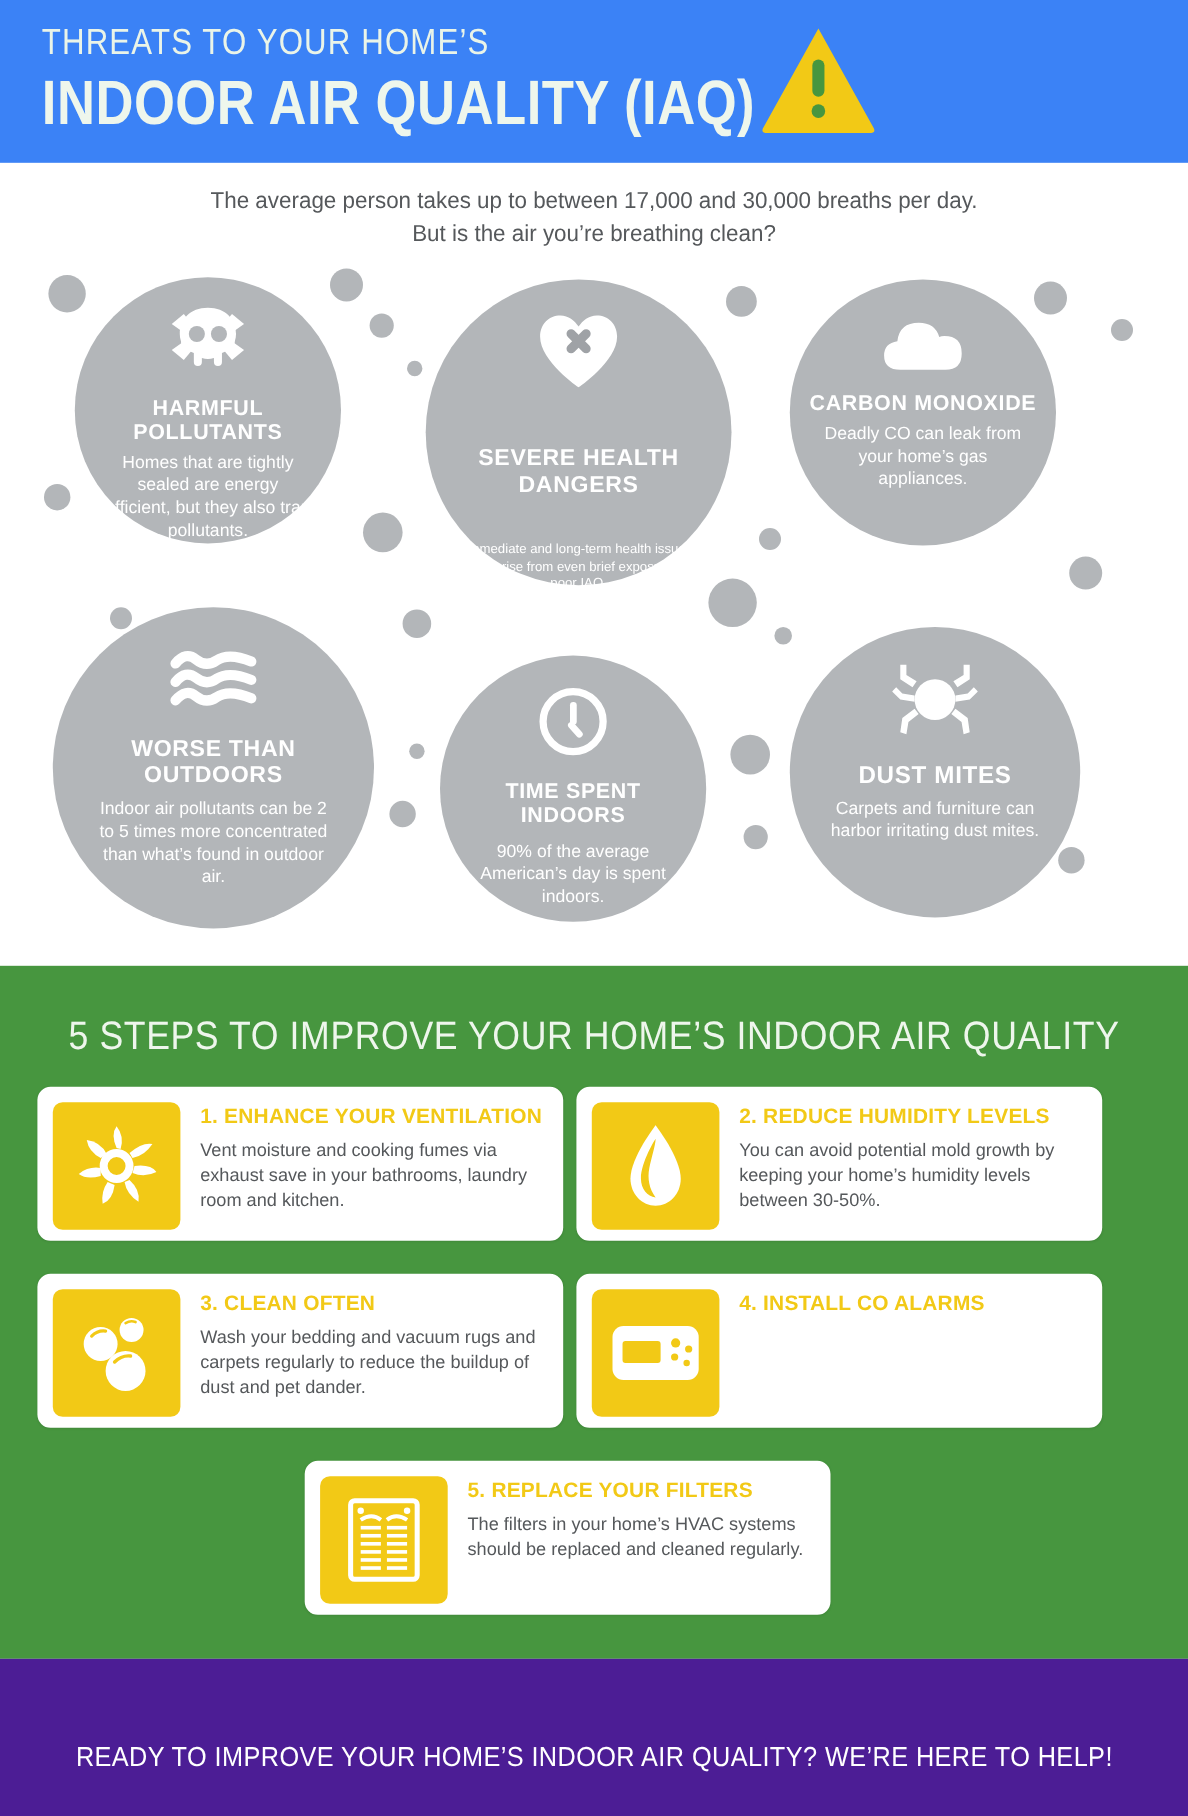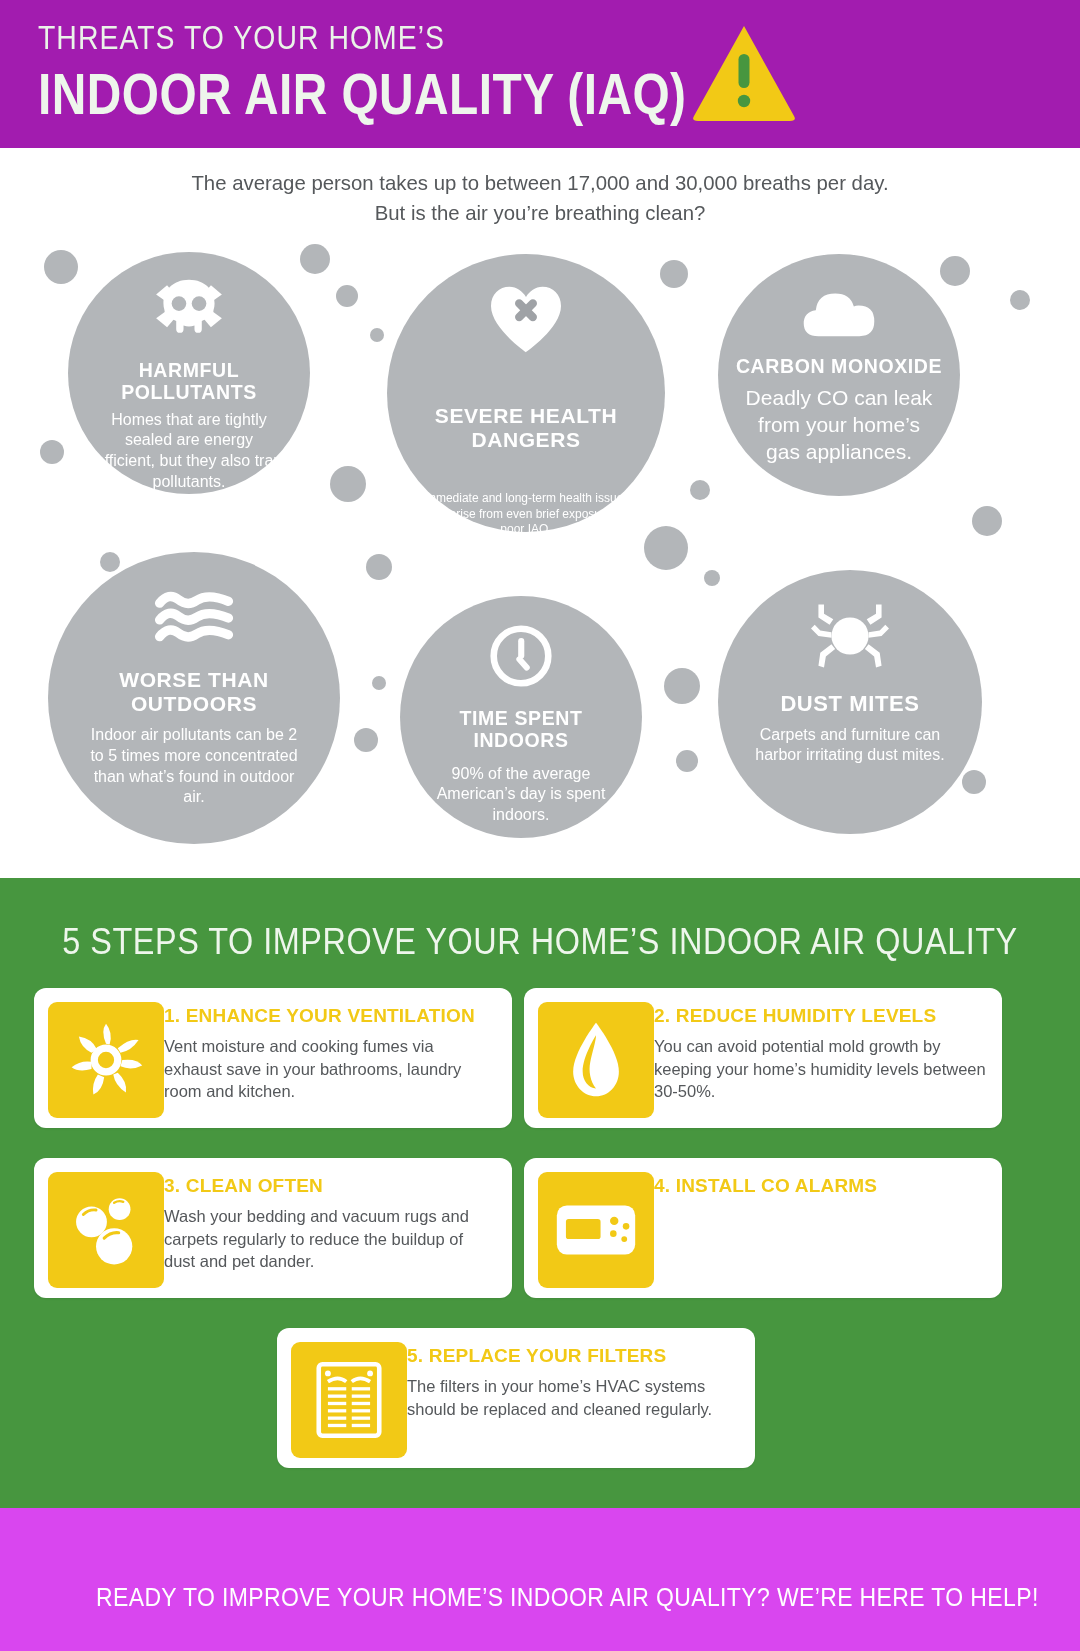--- a/index.html
+++ b/index.html
@@ -16,21 +16,21 @@
     height: 1651px;
     background: #ffffff;
   }
 
   
   .header {
     position: absolute;
     left: 0; top: 0;
     width: 1080px;
     height: 148px;
-    background: #a21caf;
+    background: #3b82f6;
   }
   .header-text {
     position: absolute;
     left: 38px;
     top: 20px;
   }
   .header-kicker {
     font-family: "Liberation Sans Narrow", "Liberation Sans", sans-serif;
     font-size: 33px;
     font-weight: 400;
@@ -154,20 +154,21 @@
     width: 116px;
     height: 116px;
     background: #f2c916;
     border-radius: 9px;
     display: flex;
     align-items: center;
     justify-content: center;
   }
   .card-text {
     flex: 1 1 auto;
+    padding-left: 18px;
     padding-top: 4px;
   }
   .card-title {
     color: #f2c916;
     font-size: 19px;
     font-weight: 700;
     letter-spacing: 0.2px;
     text-transform: uppercase;
     line-height: 1.1;
     margin-bottom: 8px;
@@ -178,24 +179,24 @@
     line-height: 1.38;
   }
 
   
   .footer {
     position: absolute;
     left: 0;
     top: 1508px;
     width: 1080px;
     height: 143px;
-    background: #d946ef;
+    background: #4c1d95;
     display: flex;
     align-items: center;
-    justify-content: flex-end;
+    justify-content: center;
   }
   .footer-text {
     font-family: "Liberation Sans Narrow", "Liberation Sans", sans-serif;
     font-size: 25px;
     font-weight: 400;
     letter-spacing: 0.4px;
     color: #ffffff;
     text-transform: uppercase;
     transform: scaleX(0.92);
     margin-top: 36px;
@@ -278,21 +279,21 @@
       <div class="b-body" style="font-size:12px; margin-top:8px; width:212px;">Immediate and long-term health issues can arise from even brief exposure to poor IAQ.</div>
     </div>
 
     <div class="bubble" style="left:718px; top:24px; width:242px; height:242px; padding:0 14px;">
       <span class="b-icon" style="margin-top:32px;">
         <svg viewBox="0 0 92 56" width="86" height="52">
           <path d="M24 54 Q8 54 8 40 Q8 28 21 26 Q23 8 42 8 Q58 8 62 22 Q64 21 67 21 Q84 21 84 38 Q84 54 68 54 Z" fill="#fff"></path>
         </svg>
       </span>
       <div class="b-title" style="font-size:19.5px; margin-top:14px;">Carbon Monoxide</div>
-      <div class="b-body" style="font-size:21px; margin-top:6px; width:200px;">Deadly CO can leak from your home’s gas appliances.</div>
+      <div class="b-body" style="font-size:16px; margin-top:6px; width:200px;">Deadly CO can leak from your home’s gas appliances.</div>
     </div>
 
     <div class="bubble" style="left:48px; top:322px; width:292px; height:292px; padding:0 16px;">
       <span class="b-icon" style="margin-top:38px;">
         <svg viewBox="0 0 86 62" width="80" height="58">
           <path d="M6 14 Q16 2 26 10 Q36 18 46 11 Q58 3 80 12" stroke="#fff" stroke-width="10" fill="none" stroke-linecap="round"></path>
           <path d="M6 32 Q16 20 26 28 Q36 36 46 29 Q58 21 80 30" stroke="#fff" stroke-width="10" fill="none" stroke-linecap="round"></path>
           <path d="M6 50 Q16 38 26 46 Q36 54 46 47 Q58 39 80 48" stroke="#fff" stroke-width="10" fill="none" stroke-linecap="round"></path>
         </svg>
       </span>

